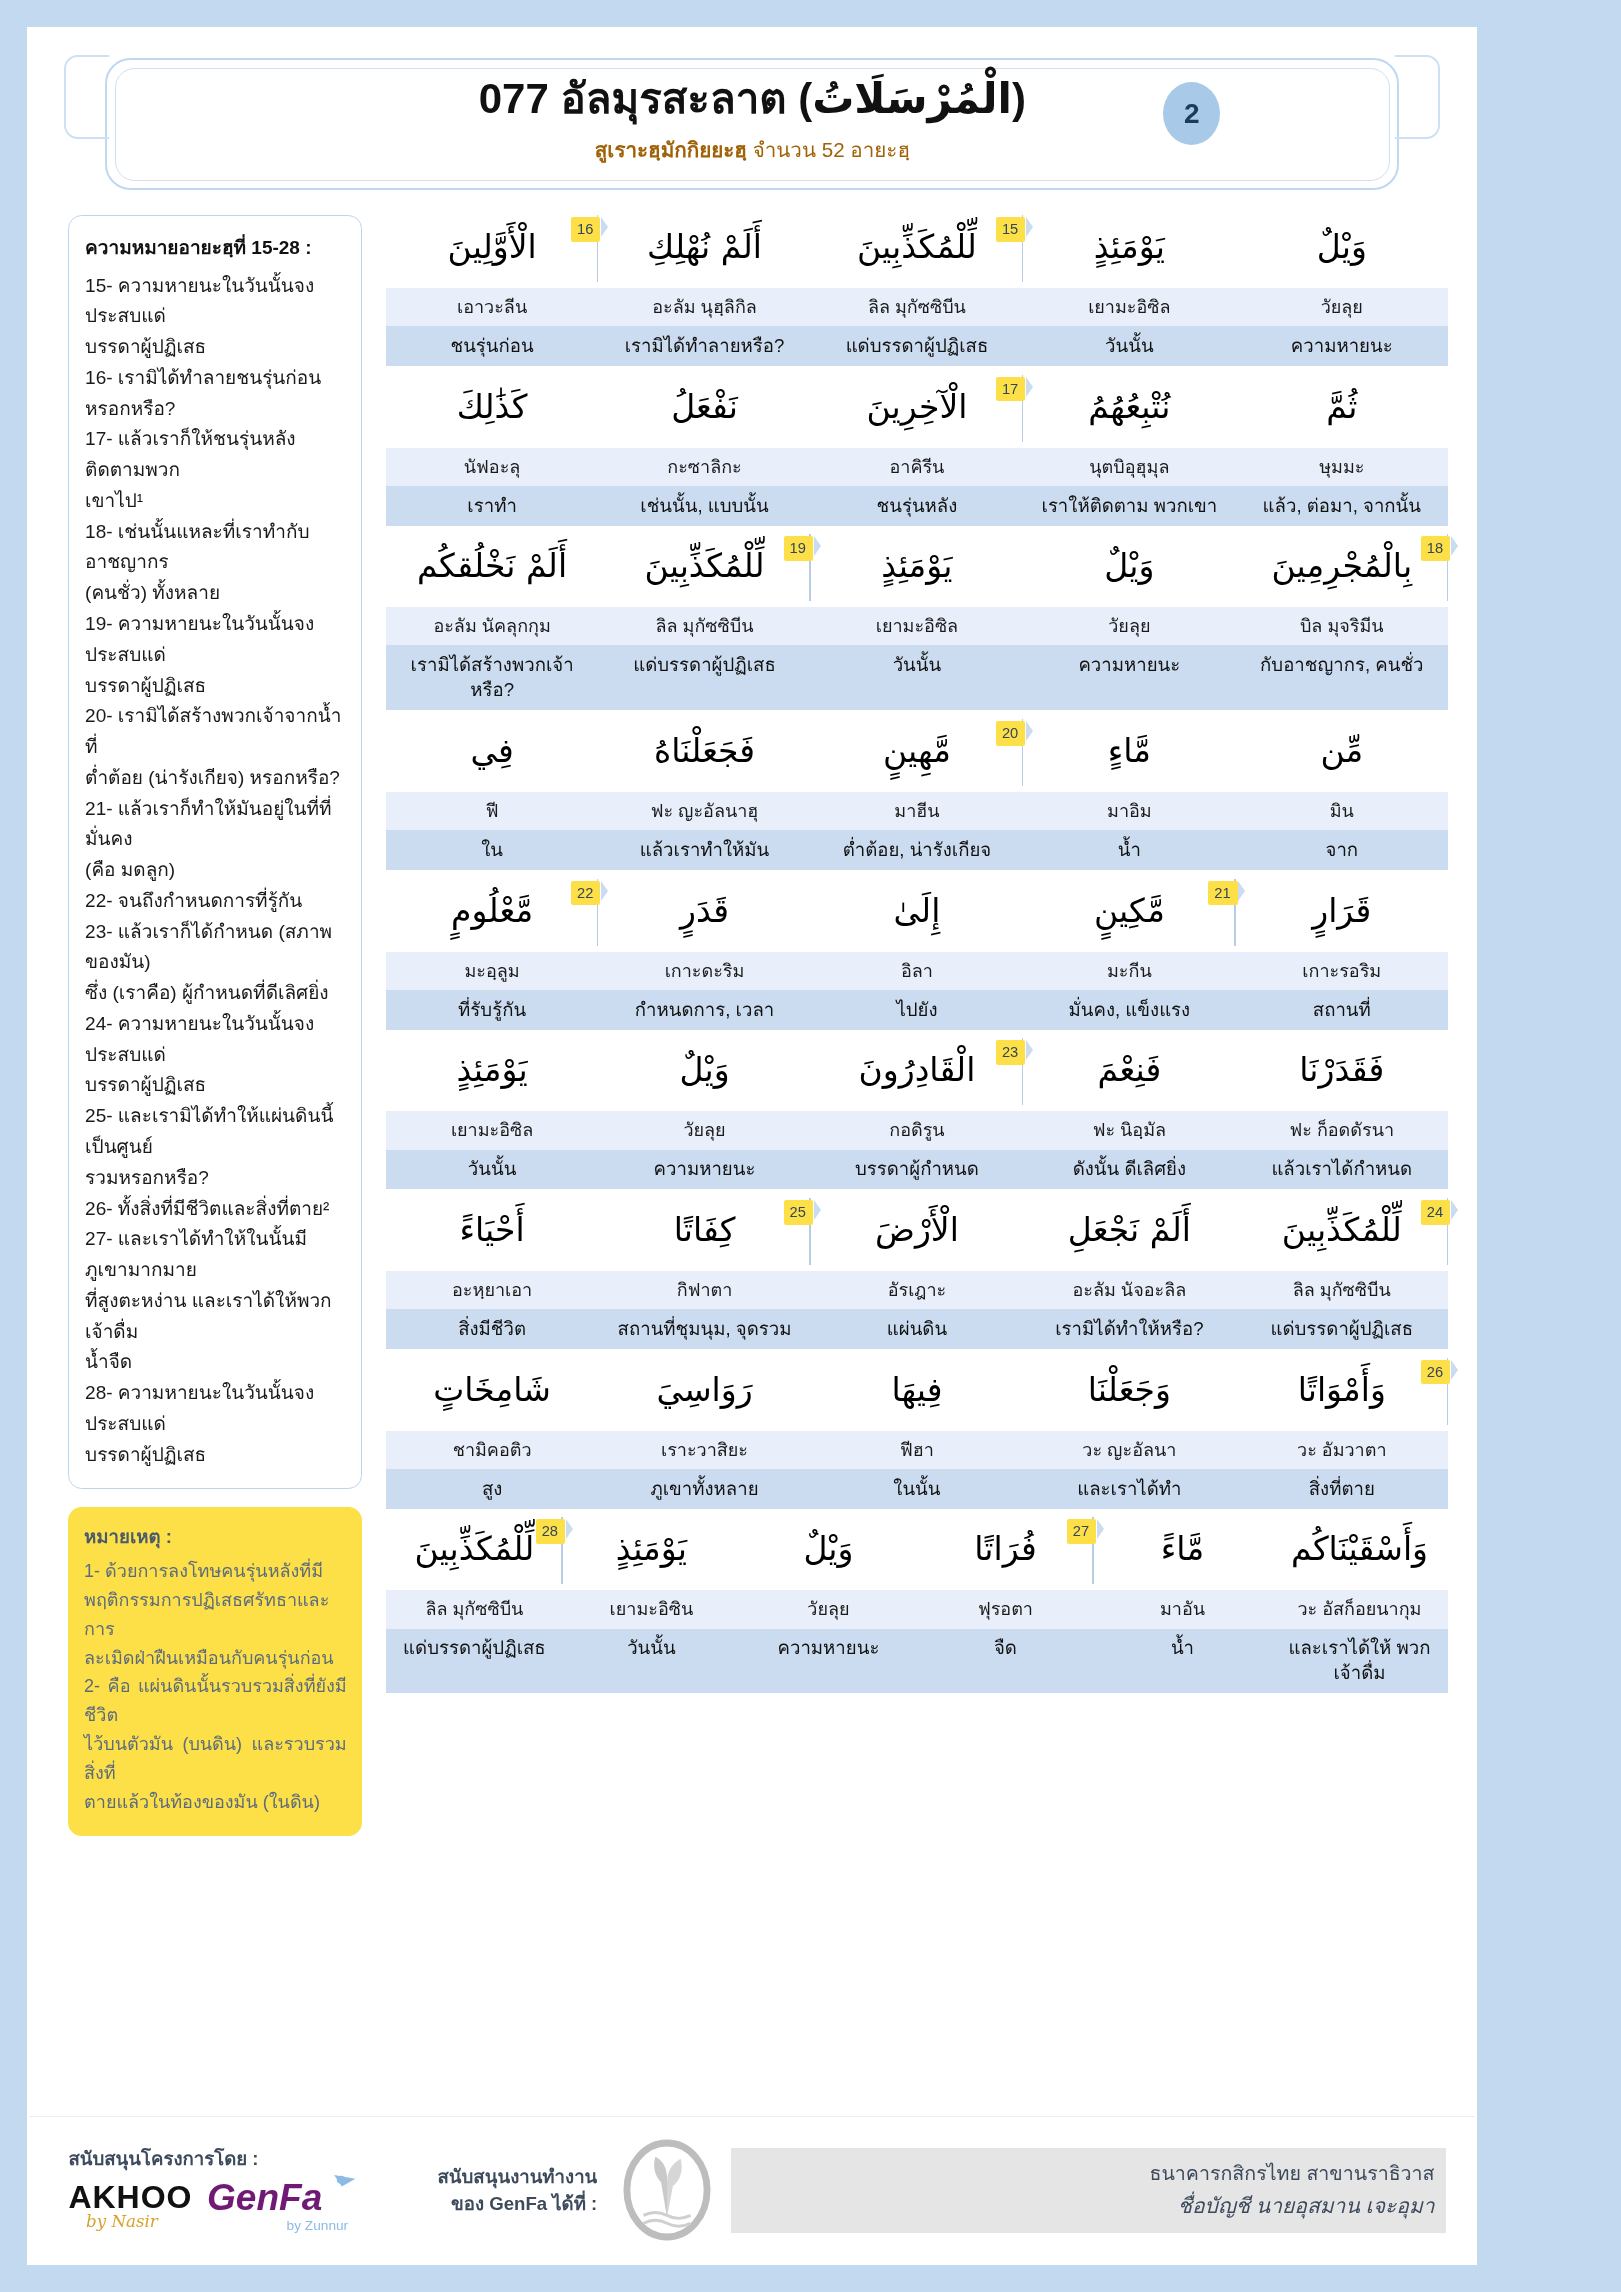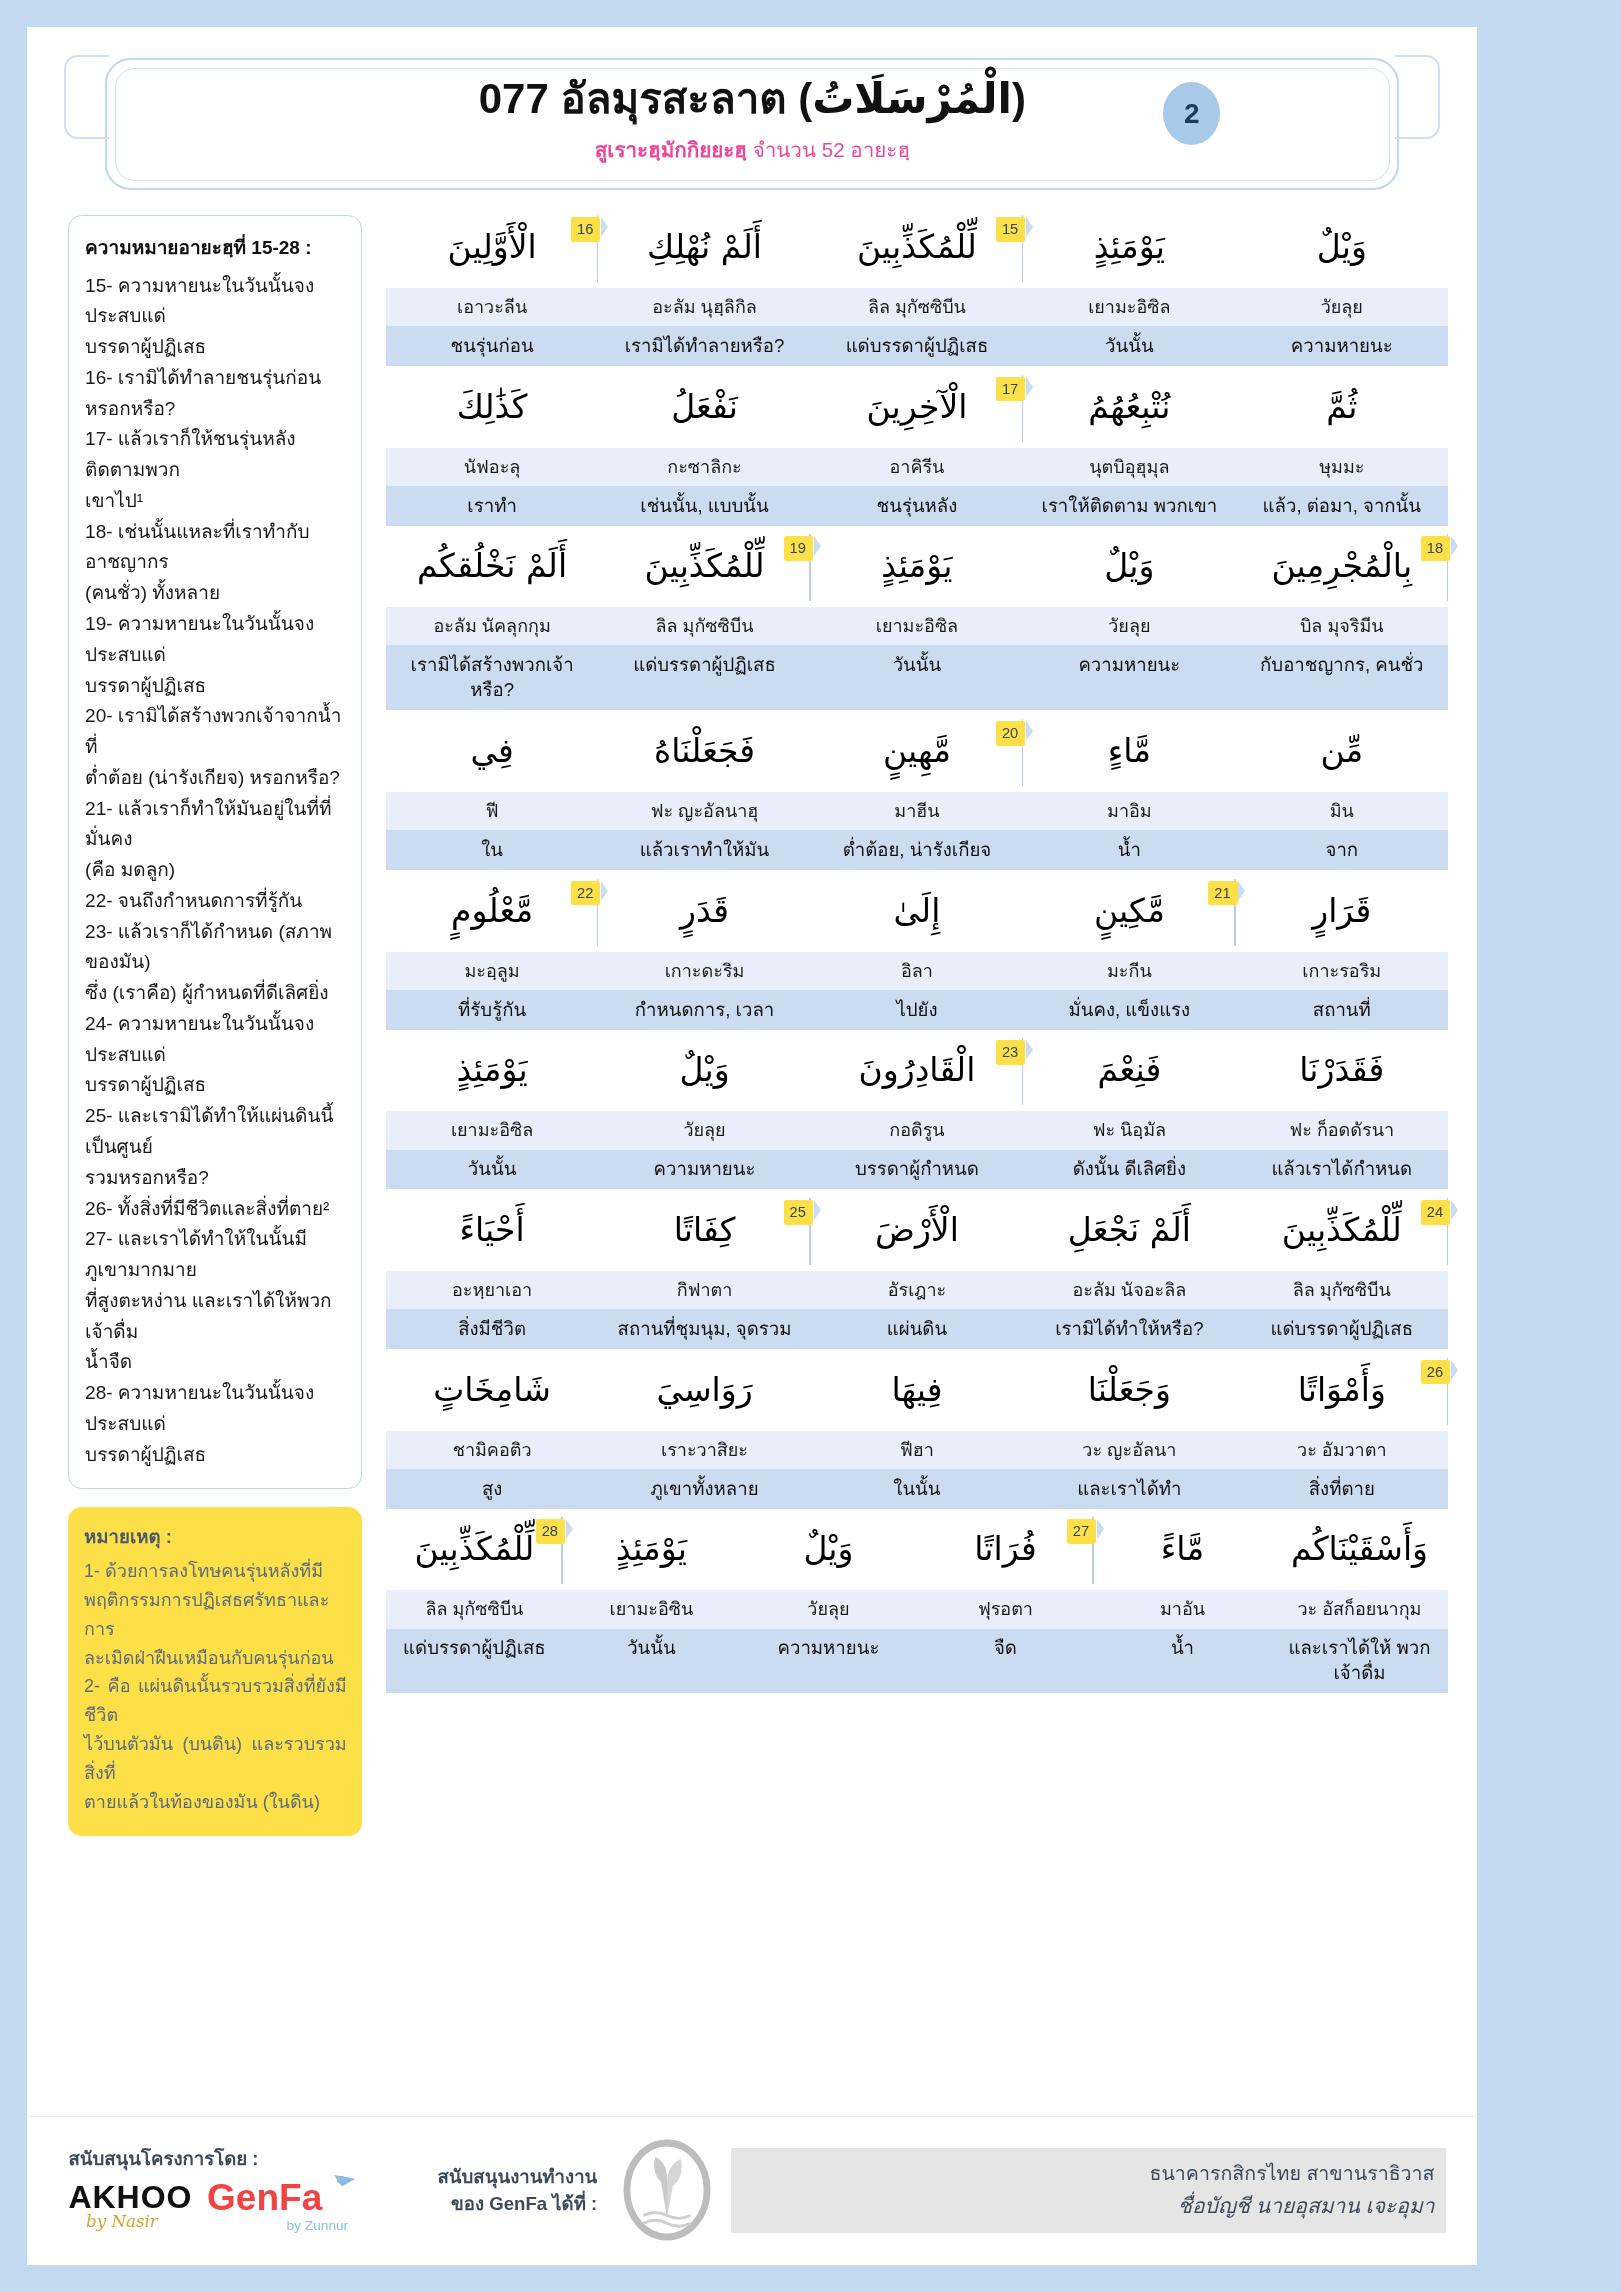--- a/index.html
+++ b/index.html
@@ -72,21 +72,21 @@
     font-size: 42px;
     font-weight: bold;
     color: #111111;
     letter-spacing: 0px;
     line-height: 1.2;
     white-space: nowrap;
   }
   #surah-sub {
     margin-top: 7.8px;
     font-size: 20.6px;
-    color: #ec4899;
+    color: #a16207;
   }
   #surah-sub b { font-weight: bold; }
 
   #page-badge {
     position: absolute;
     right: 255px;
     top: 53px;
     width: 57px;
     height: 63px;
     background: #a9c9e8;
@@ -272,22 +272,22 @@
     font-size: 32px; font-weight: bold; letter-spacing: 1px; color: #111;
     font-family: "Liberation Sans", sans-serif;
   }
   #akhoo-by {
     position: absolute; left: 17.6px; top: 32px;
     font-size: 16.7px; color: #d8a22b;
     font-family: "DejaVu Serif", serif; font-style: italic;
   }
   #genfa-logo { position: relative; width: 147px; height: 59px; }
   #genfa-word {
-    font-size: 37px; font-weight: bold; 
-    color: #ef4444; font-family: "Liberation Sans", sans-serif;
+    font-size: 37px; font-weight: bold; font-style: italic;
+    color: #701a75; font-family: "Liberation Sans", sans-serif;
   }
   #genfa-by {
     position: absolute; right: 5.9px; top: 41px;
     font-size: 13.7px; color: #8dbbe3;
   }
   #genfa-mark {
     position: absolute; right: -3.9px; top: -3.9px; width: 25.5px; height: 29px;
   }
 
   #f-mid {

